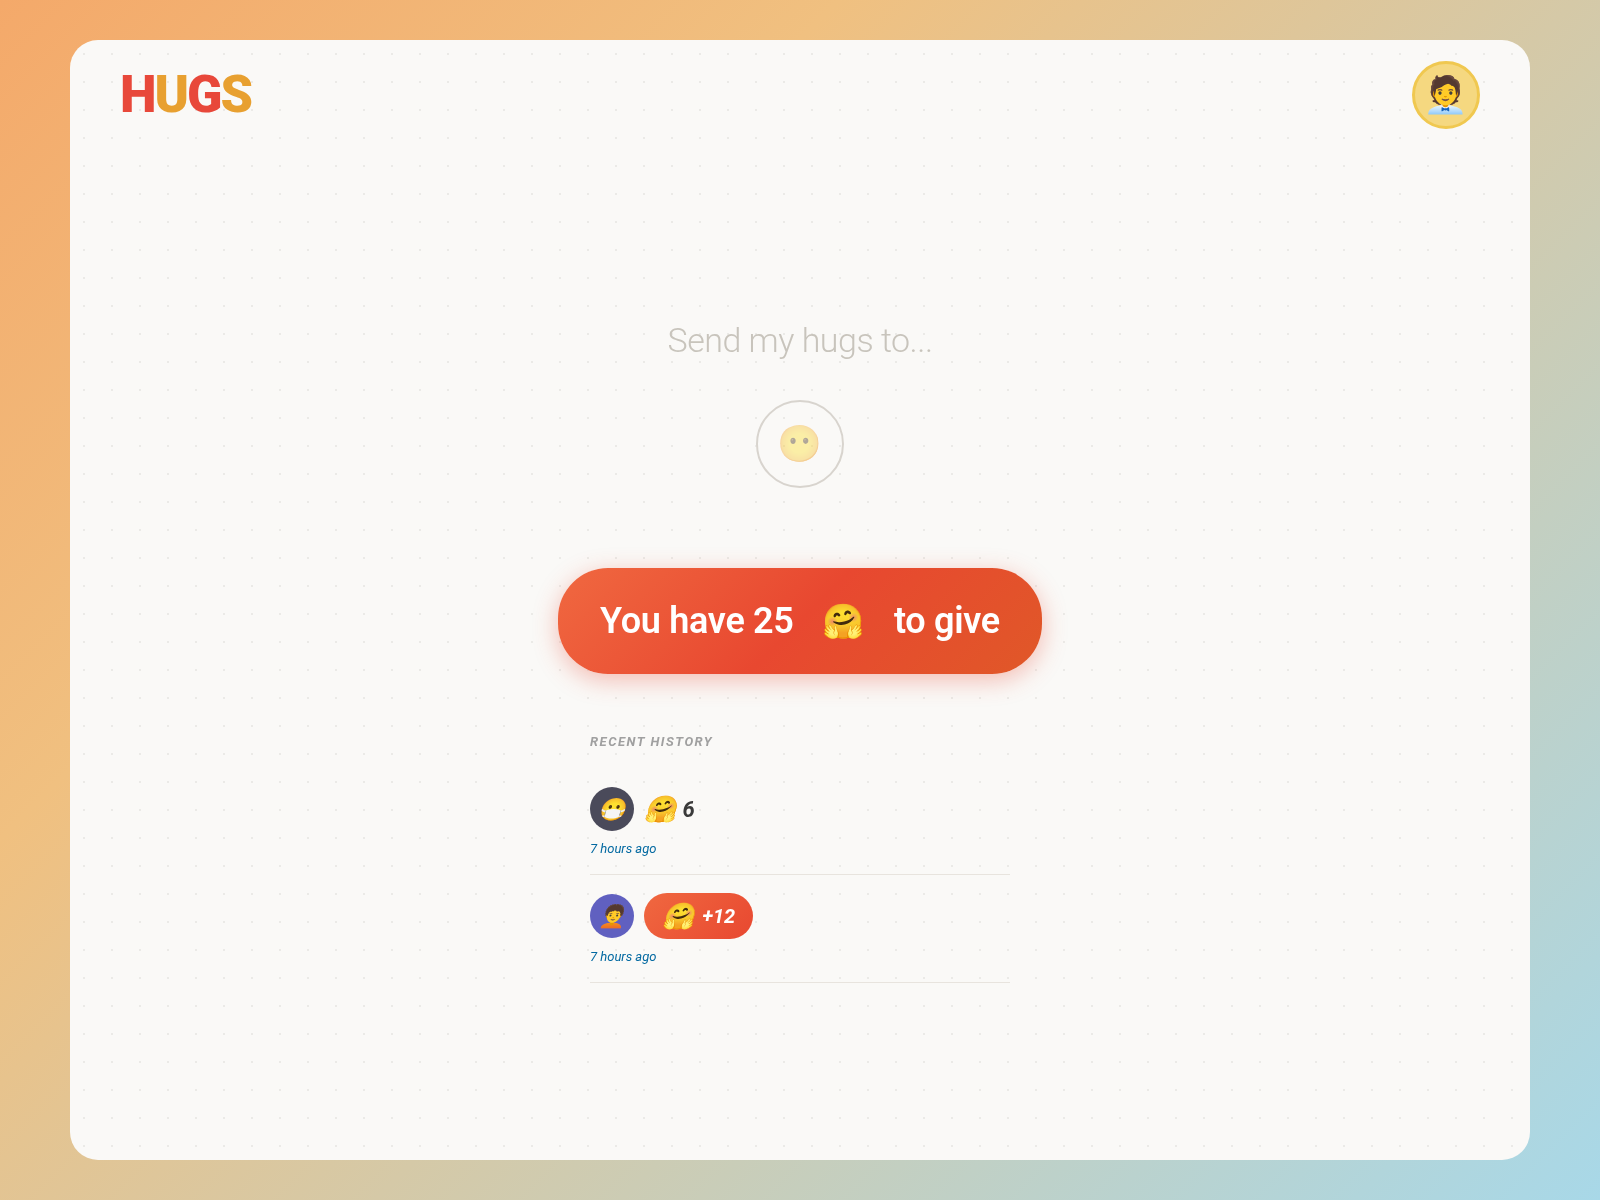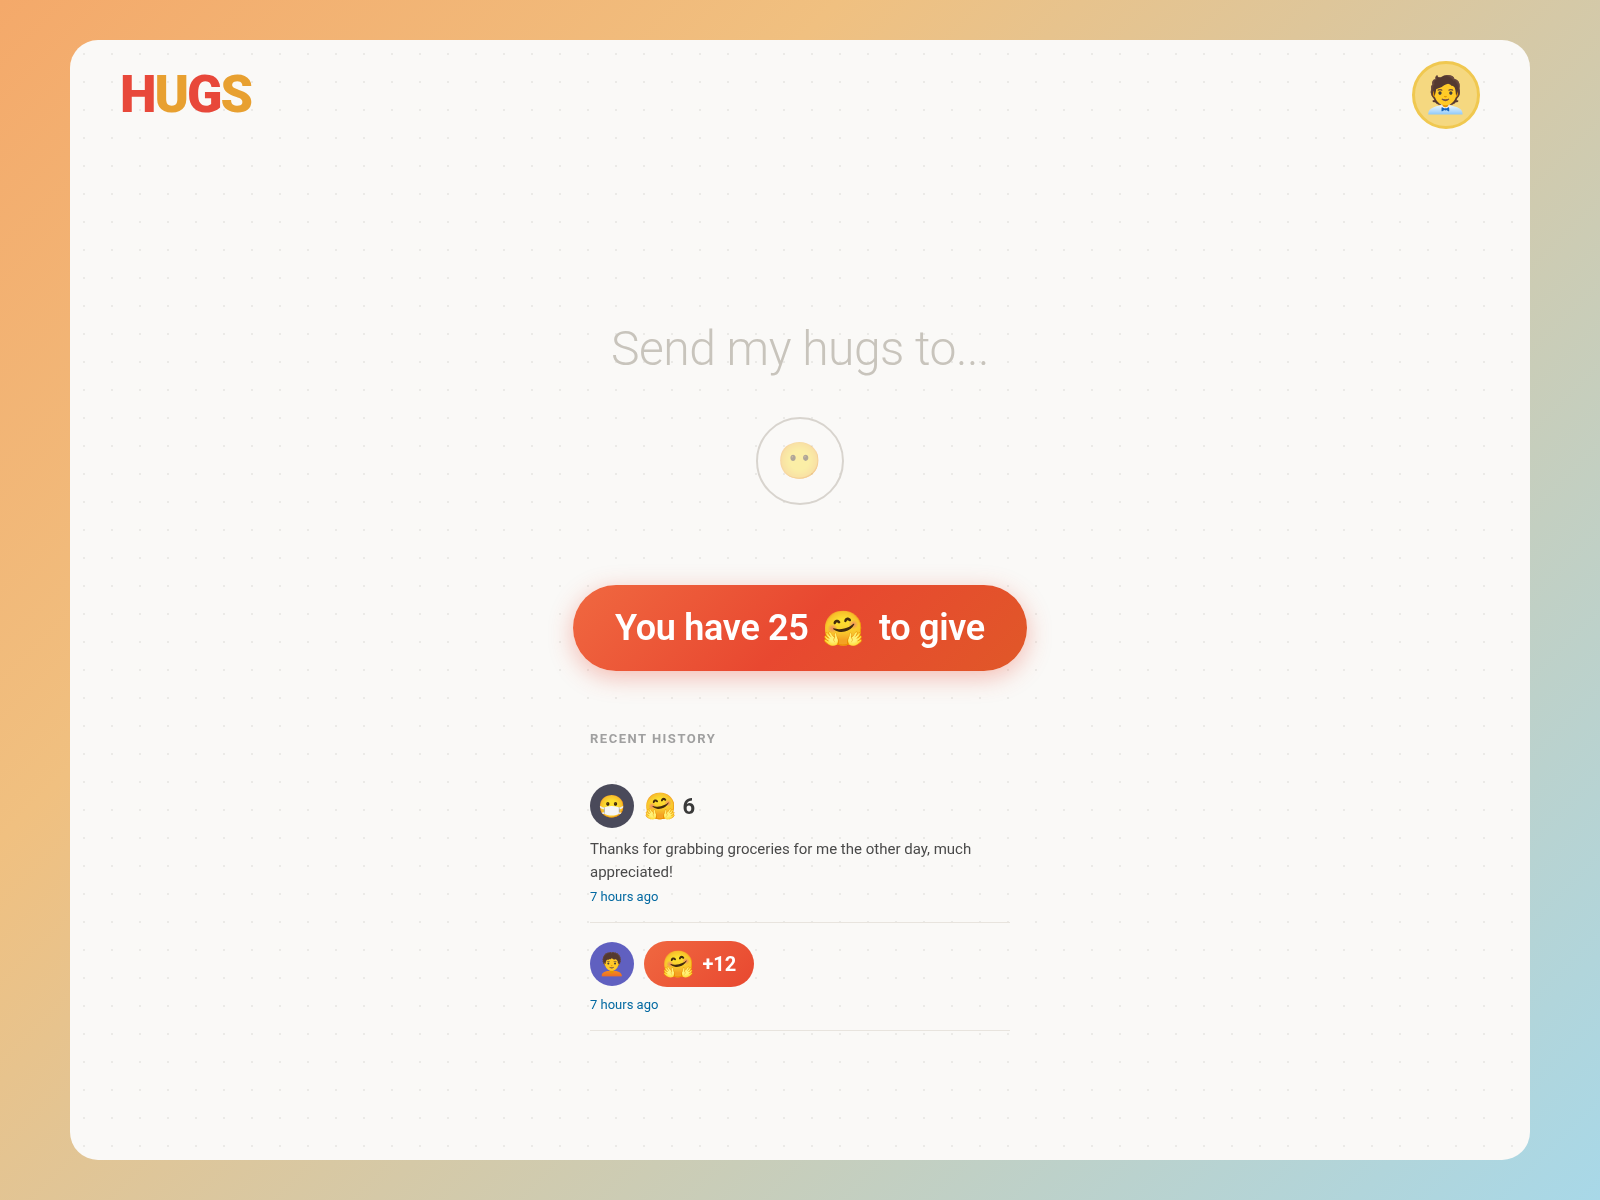--- a/index.html
+++ b/index.html
@@ -88,21 +88,21 @@
       right: 0;
       bottom: 0;
       display: flex;
       flex-direction: column;
       align-items: center;
       padding-top: 280px;
     }
 
     
     .send-label {
-      font-size: 48px;
+      font-size: 34px;
       color: #c8c4bc;
       font-weight: 300;
       letter-spacing: -0.5px;
       margin-bottom: 40px;
     }
 
     
     .recipient-circle {
       width: 88px;
       height: 88px;
@@ -118,24 +118,24 @@
 
     .recipient-icon {
       font-size: 36px;
       opacity: 0.4;
     }
 
     
     .hug-pill {
       background: linear-gradient(135deg, #f06840 0%, #e84830 50%, #e05828 100%);
       border-radius: 50px;
-      padding: 22px 42px;
-      display: flex;
-      align-items: center;
-      gap: 14px;
+      padding: 32px 42px;
+      display: flex;
+      align-items: center;
+      gap: 29px;
       cursor: pointer;
       box-shadow: 0 6px 24px rgba(232, 72, 48, 0.35);
       justify-content: flex-end;
     }
 
     .hug-pill-text {
       color: white;
       font-size: 36px;
       font-weight: 600;
       letter-spacing: -0.3px;
@@ -144,20 +144,21 @@
     .hug-emoji-pill {
       font-size: 34px;
       line-height: 1;
     }
 
     
     .recent-history {
       width: 420px;
       margin-top: 60px;
       align-self: center;
+      font-style: italic;
     }
 
     .recent-history-label {
       font-size: 13px;
       font-weight: 700;
       color: #a0a0a0;
       letter-spacing: 1.5px;
       text-transform: uppercase;
       margin-bottom: 20px;
     }
@@ -263,21 +264,20 @@
       <div class="history-item">
         <div class="history-item-top">
           <div class="history-avatar avatar-dark">
             <span>😷</span>
           </div>
           <div class="hug-badge">
             <span class="hug-badge-emoji">🤗</span>
             <span>6</span>
           </div>
         </div>
-        <div class="history-message">Thanks for grabbing groceries for me the other day, much appreciated!</div>
         <div class="history-time">7 hours ago</div>
       </div>
 
       <div class="history-item">
         <div class="history-item-top">
           <div class="history-avatar avatar-purple">
             <span>🧑‍🦱</span>
           </div>
           <div class="hug-badge-pill">
             <span class="hug-badge-emoji">🤗</span>

